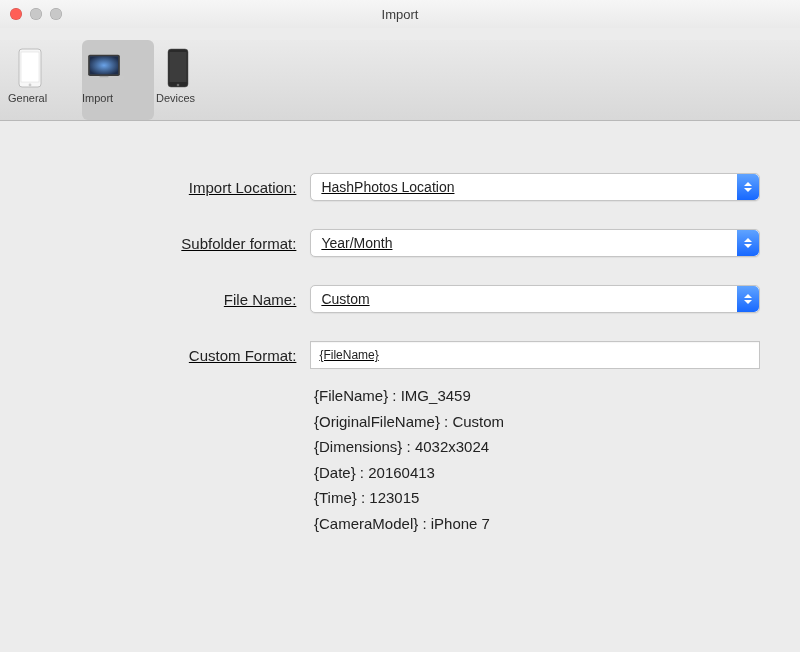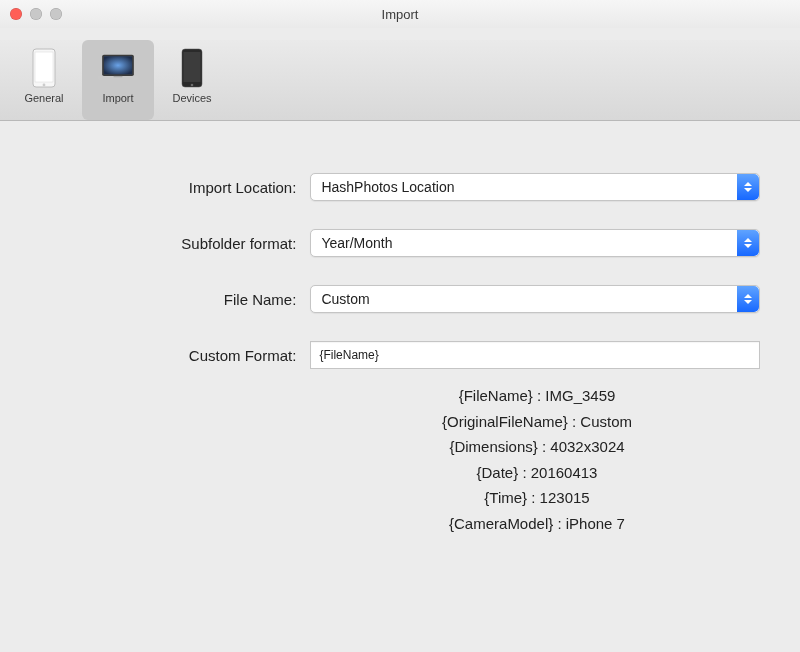--- a/index.html
+++ b/index.html
@@ -56,21 +56,21 @@
     border-bottom: 1px solid #b8b8b8;
     display: flex;
     align-items: flex-end;
     padding: 0 8px 0 8px;
   }
   .tab {
     width: 72px;
     height: 74px;
     display: flex;
     flex-direction: column;
-    align-items: center;
+    align-items: flex-start;
     justify-content: flex-start;
     border-radius: 6px;
     padding-top: 6px;
     margin-right: 2px;
     cursor: default;
   }
   .tab.selected {
     background: #c8c8c8;
   }
   .tab .icon-wrap {
@@ -87,20 +87,21 @@
   }
   
   .content {
     flex: 1;
     padding: 40px 40px 20px 40px;
   }
   .row {
     display: flex;
     align-items: center;
     margin-bottom: 28px;
+    text-decoration: underline;
   }
   .row .label {
     width: 260px;
     text-align: right;
     padding-right: 14px;
     font-size: 15px;
     color: #222;
   }
   .row .control {
     width: 456px;
@@ -154,21 +155,20 @@
     align-items: center;
     box-shadow: inset 0 1px 1px rgba(0,0,0,0.04);
   }
   
   .hints {
     margin-left: 274px;
     margin-top: -14px;
     font-size: 15px;
     color: #222;
     line-height: 1.7;
-    text-align: center;
   }
 </style>
 </head>
 <body>
 
 <div class="window">
 
   <div class="titlebar">
     <div class="traffic-lights">
       <div class="traffic-light tl-close"></div>

